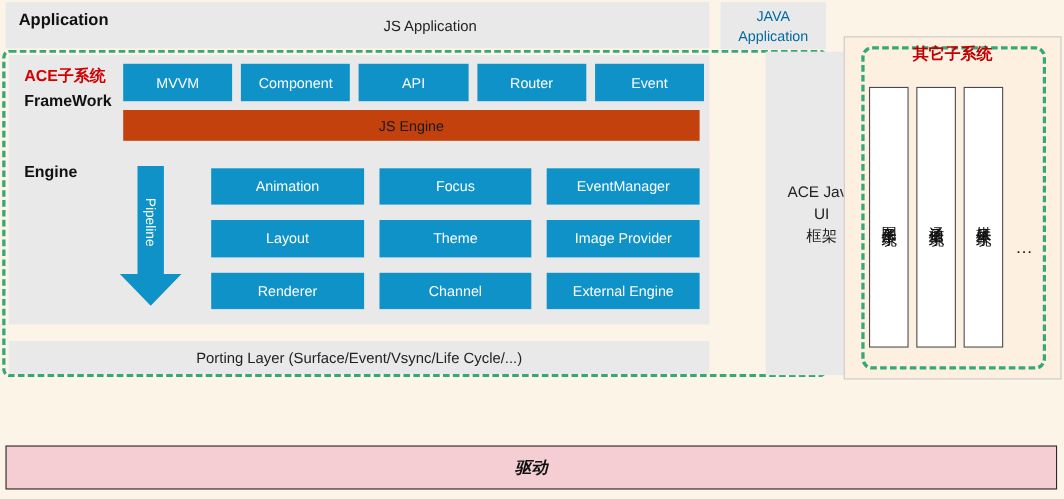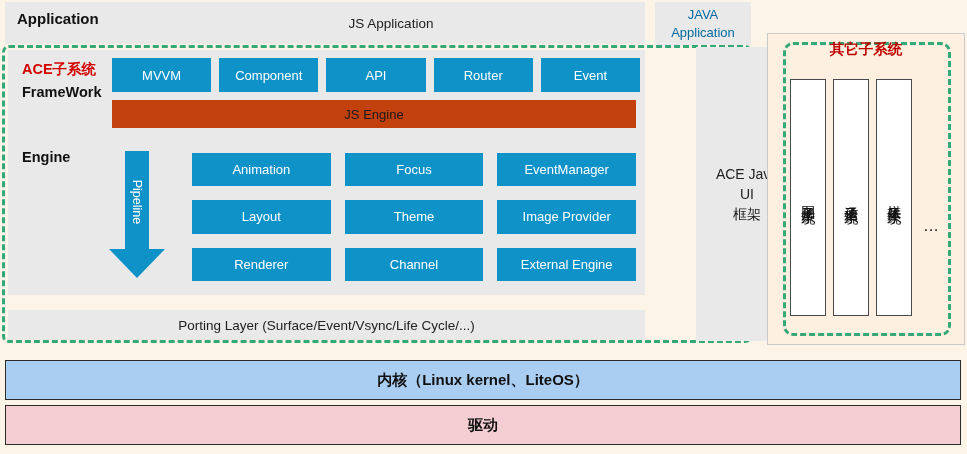--- a/index.html
+++ b/index.html
@@ -131,21 +131,21 @@
   #kernel-bar{
     position:absolute;left:5px;top:360px;width:956px;height:40px;
     background:#AACDF2;border:1px solid #2b2b2b;box-sizing:border-box;
     display:flex;align-items:center;justify-content:center;
     font-size:15px;font-weight:bold;color:#111;
   }
   #driver-bar{
     position:absolute;left:5px;top:405px;width:956px;height:40px;
     background:#F4CED2;border:1px solid #2b2b2b;box-sizing:border-box;
     display:flex;align-items:center;justify-content:center;
-    font-size:15px;font-weight:bold;color:#111;
+    font-size:15px;font-weight:bold;color:#111;font-style:italic;
   }
 </style>
 </head>
 <body>
 
 <div class="canvas">
 
   <div class="grey" id="app-row">
     <div id="js-app-label">JS Application</div>
     <div id="app-label">Application</div>
@@ -216,16 +216,15 @@
       <div class="vbox">
         <span class="vlabel">通信子系统</span>
       </div>
       <div class="vbox">
         <span class="vlabel">媒体子系统</span>
       </div>
     </div>
     <div id="other-ellipsis">…</div>
   </div>
 
-  <div id="kernel-bar">内核（Linux kernel、LiteOS）</div>
   <div id="driver-bar">驱动</div>
 
 </div>
 
 </body></html>

